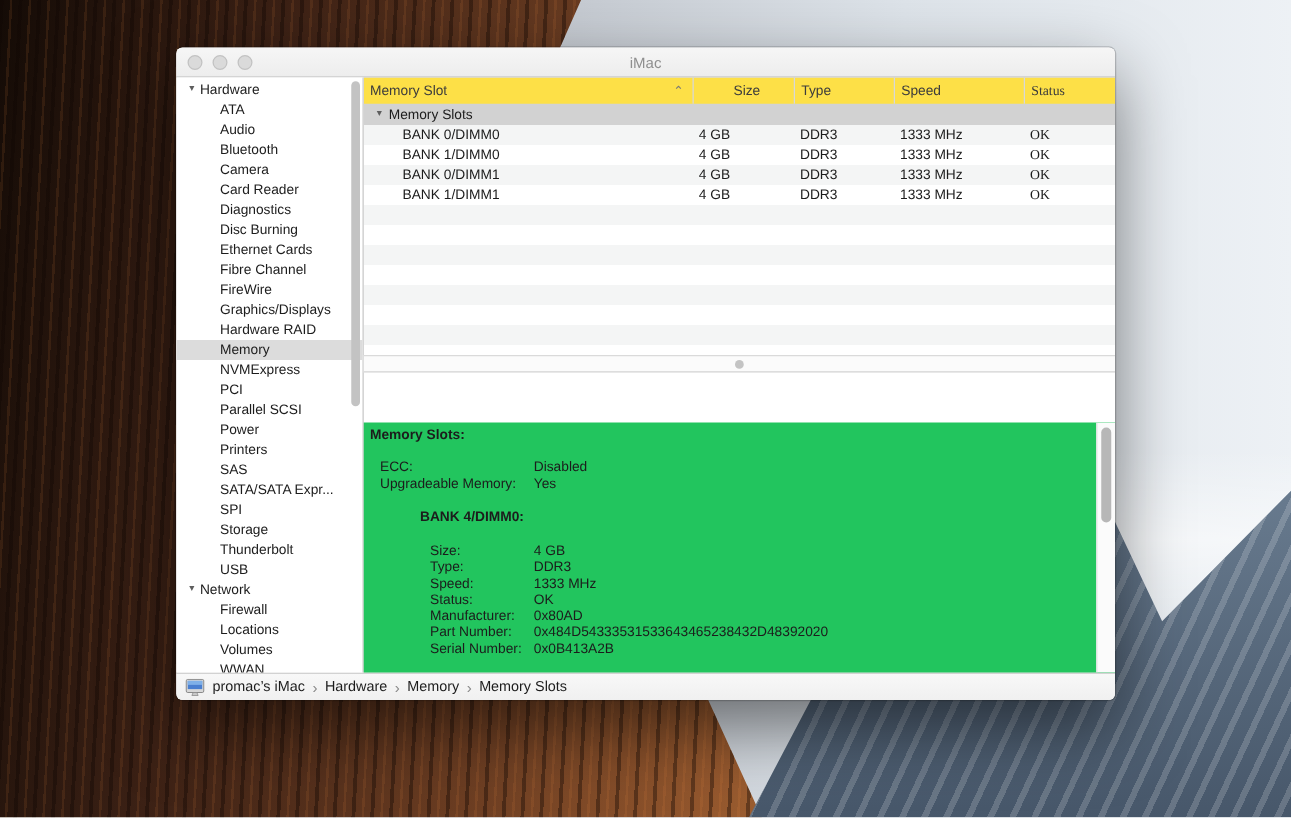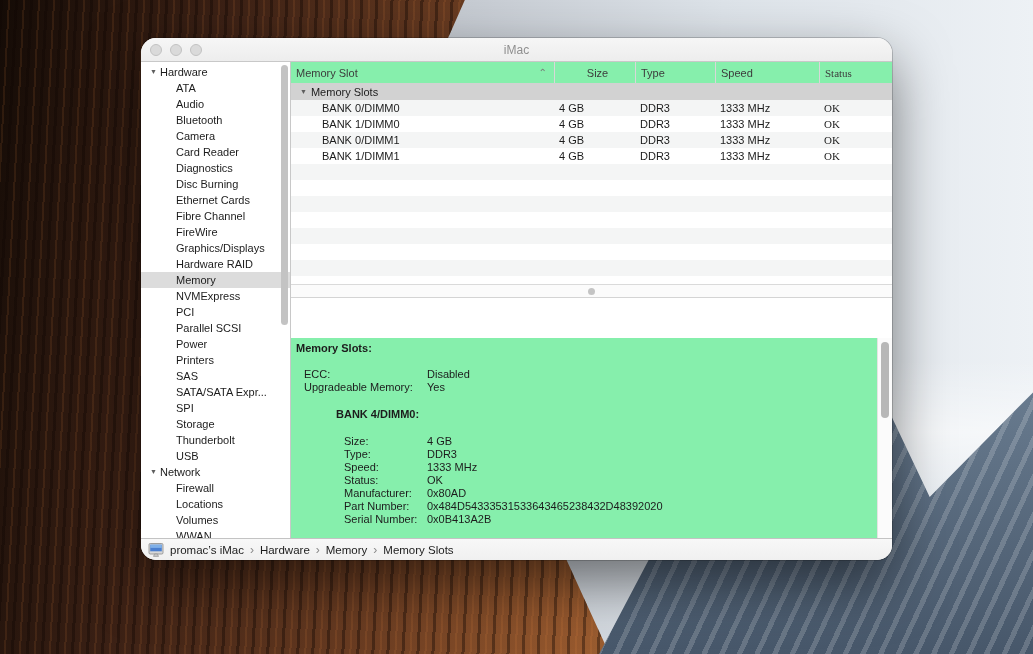--- a/index.html
+++ b/index.html
@@ -15,21 +15,21 @@
   .wp-fog { position:absolute; left:40%; right:0; top:55%; height:22%;
     background:linear-gradient(to bottom, rgba(255,255,255,0) 0%, rgba(255,255,255,.55) 50%, rgba(255,255,255,0) 100%); }
   .wp-mountain { position:absolute; inset:0;
     clip-path:polygon(58% 100%,68% 70%,75% 84%,84% 56%,90% 76%,100% 60%,100% 100%);
     background:linear-gradient(to bottom,#e9eef3 0%,#9fb0c0 20%,#6c7f93 55%,#47576a 100%); }
   .wp-mountain::after { content:""; position:absolute; inset:0;
     background:repeating-linear-gradient(115deg, rgba(255,255,255,.35) 0 5px, rgba(0,0,0,0) 5px 16px); opacity:.5; }
 
   
   .window { position:absolute; left:141px; top:38px; width:751px; height:522px;
-    background:#fff; border-radius:15px; overflow:hidden;
+    background:#fff; border-radius:5px; overflow:hidden;
     box-shadow:0 22px 55px rgba(0,0,0,.5), 0 0 0 1px rgba(0,0,0,.18);
     font-size:11px; color:#1c1c1c; }
 
   .titlebar { height:24px; background:linear-gradient(#f6f6f6,#ededed); border-bottom:1px solid #c8c8c8;
     position:relative; display:flex; align-items:center; justify-content:center; }
   .traffic { position:absolute; left:9px; top:6px; display:flex; gap:8px; }
   .tl-btn { width:12px; height:12px; border-radius:50%; background:#dadada; border:1px solid #c2c2c2; }
   .win-title { font-size:12px; color:#8f8f8f; }
 
   .main { display:flex; height:476px; }
@@ -37,39 +37,39 @@
   
   .sidebar { width:150px; border-right:1px solid #c8c8c8; background:#fff; position:relative; padding-top:2px; overflow:hidden; }
   .side-item { height:16px; line-height:16px; display:flex; align-items:center; padding-left:35px; white-space:nowrap; }
   .side-item.group { padding-left:9px; }
   .side-item.selected { background:#dcdcdc; }
   .tri { font-size:7px; color:#5e5e5e; margin-right:3px; transform:translateY(-0.5px); }
   .side-scroll-thumb { position:absolute; right:2px; top:3px; width:7px; height:260px; border-radius:4px; background:#c3c3c3; }
 
   
   .content { flex:1; display:flex; flex-direction:column; min-width:0; }
-  .thead { height:22px; display:flex; background:#86efac; border-bottom:1px solid #d2d2d2; color:#3c3c3c; }
+  .thead { height:22px; display:flex; background:#fde047; border-bottom:1px solid #d2d2d2; color:#3c3c3c; }
   .th { display:flex; align-items:center; padding-left:5px; position:relative; }
   .th + .th { border-left:1px solid #d8d8d8; }
   .col-slot { width:263px; } .col-size { width:81px;justify-content:center; } .col-type { width:80px; } .col-speed { width:104px; } .col-status { flex:1;font-family:Liberation Serif, serif; }
   .sort-caret { position:absolute; right:7px; color:#777; font-size:10px; }
 
   .tbody { flex:1; display:flex; flex-direction:column; overflow:hidden; }
   .group-row { height:16px; line-height:16px; background:#d2d2d2; display:flex; align-items:center; padding-left:9px; }
   .group-row .tri { margin-right:4px; }
   .rows-area { flex:1; background:repeating-linear-gradient(to bottom,#f4f5f5 0 16px,#ffffff 16px 32px); }
   .trow { height:16px; line-height:16px; display:flex; }
   .td { padding-left:5px; white-space:nowrap; overflow:hidden; }
   .td.col-slot { padding-left:31px; }
 
   .splitter { height:14px; background:#fbfbfb; border-top:1px solid #dadada; border-bottom:1px solid #d4d4d4; position:relative; }
   .splitter-dot { position:absolute; left:50%; top:50%; width:7px; height:7px; margin:-3.5px 0 0 -3.5px; border-radius:50%; background:#c4c4c4; }
 
   
-  .details { flex:1; background:#86efac; position:relative; overflow:hidden; line-height:13px;margin-top:40px; }
+  .details { flex:1; background:#22c55e; position:relative; overflow:hidden; line-height:13px;margin-top:40px; }
   .d-title { font-weight:bold; margin:4px 0 13px 5px; }
   .d-row { display:flex; margin-left:13px; }
   .d-row .lbl { width:123px; flex:none; }
   .d-bank-title { font-weight:bold; margin:14px 0 14px 45px; }
   .d-bank .d-row { margin-left:53px; }
   .d-bank .d-row .lbl { width:83px; flex:none; }
   .d-scroll { position:absolute; right:0; top:0; bottom:0; width:15px; background:#fbfbfb; border-left:1px solid #e4e4e4; }
   .d-scroll-thumb { position:absolute; right:3px; top:4px; width:8px; height:76px; border-radius:4px; background:#b7b7b7; }
 
   

